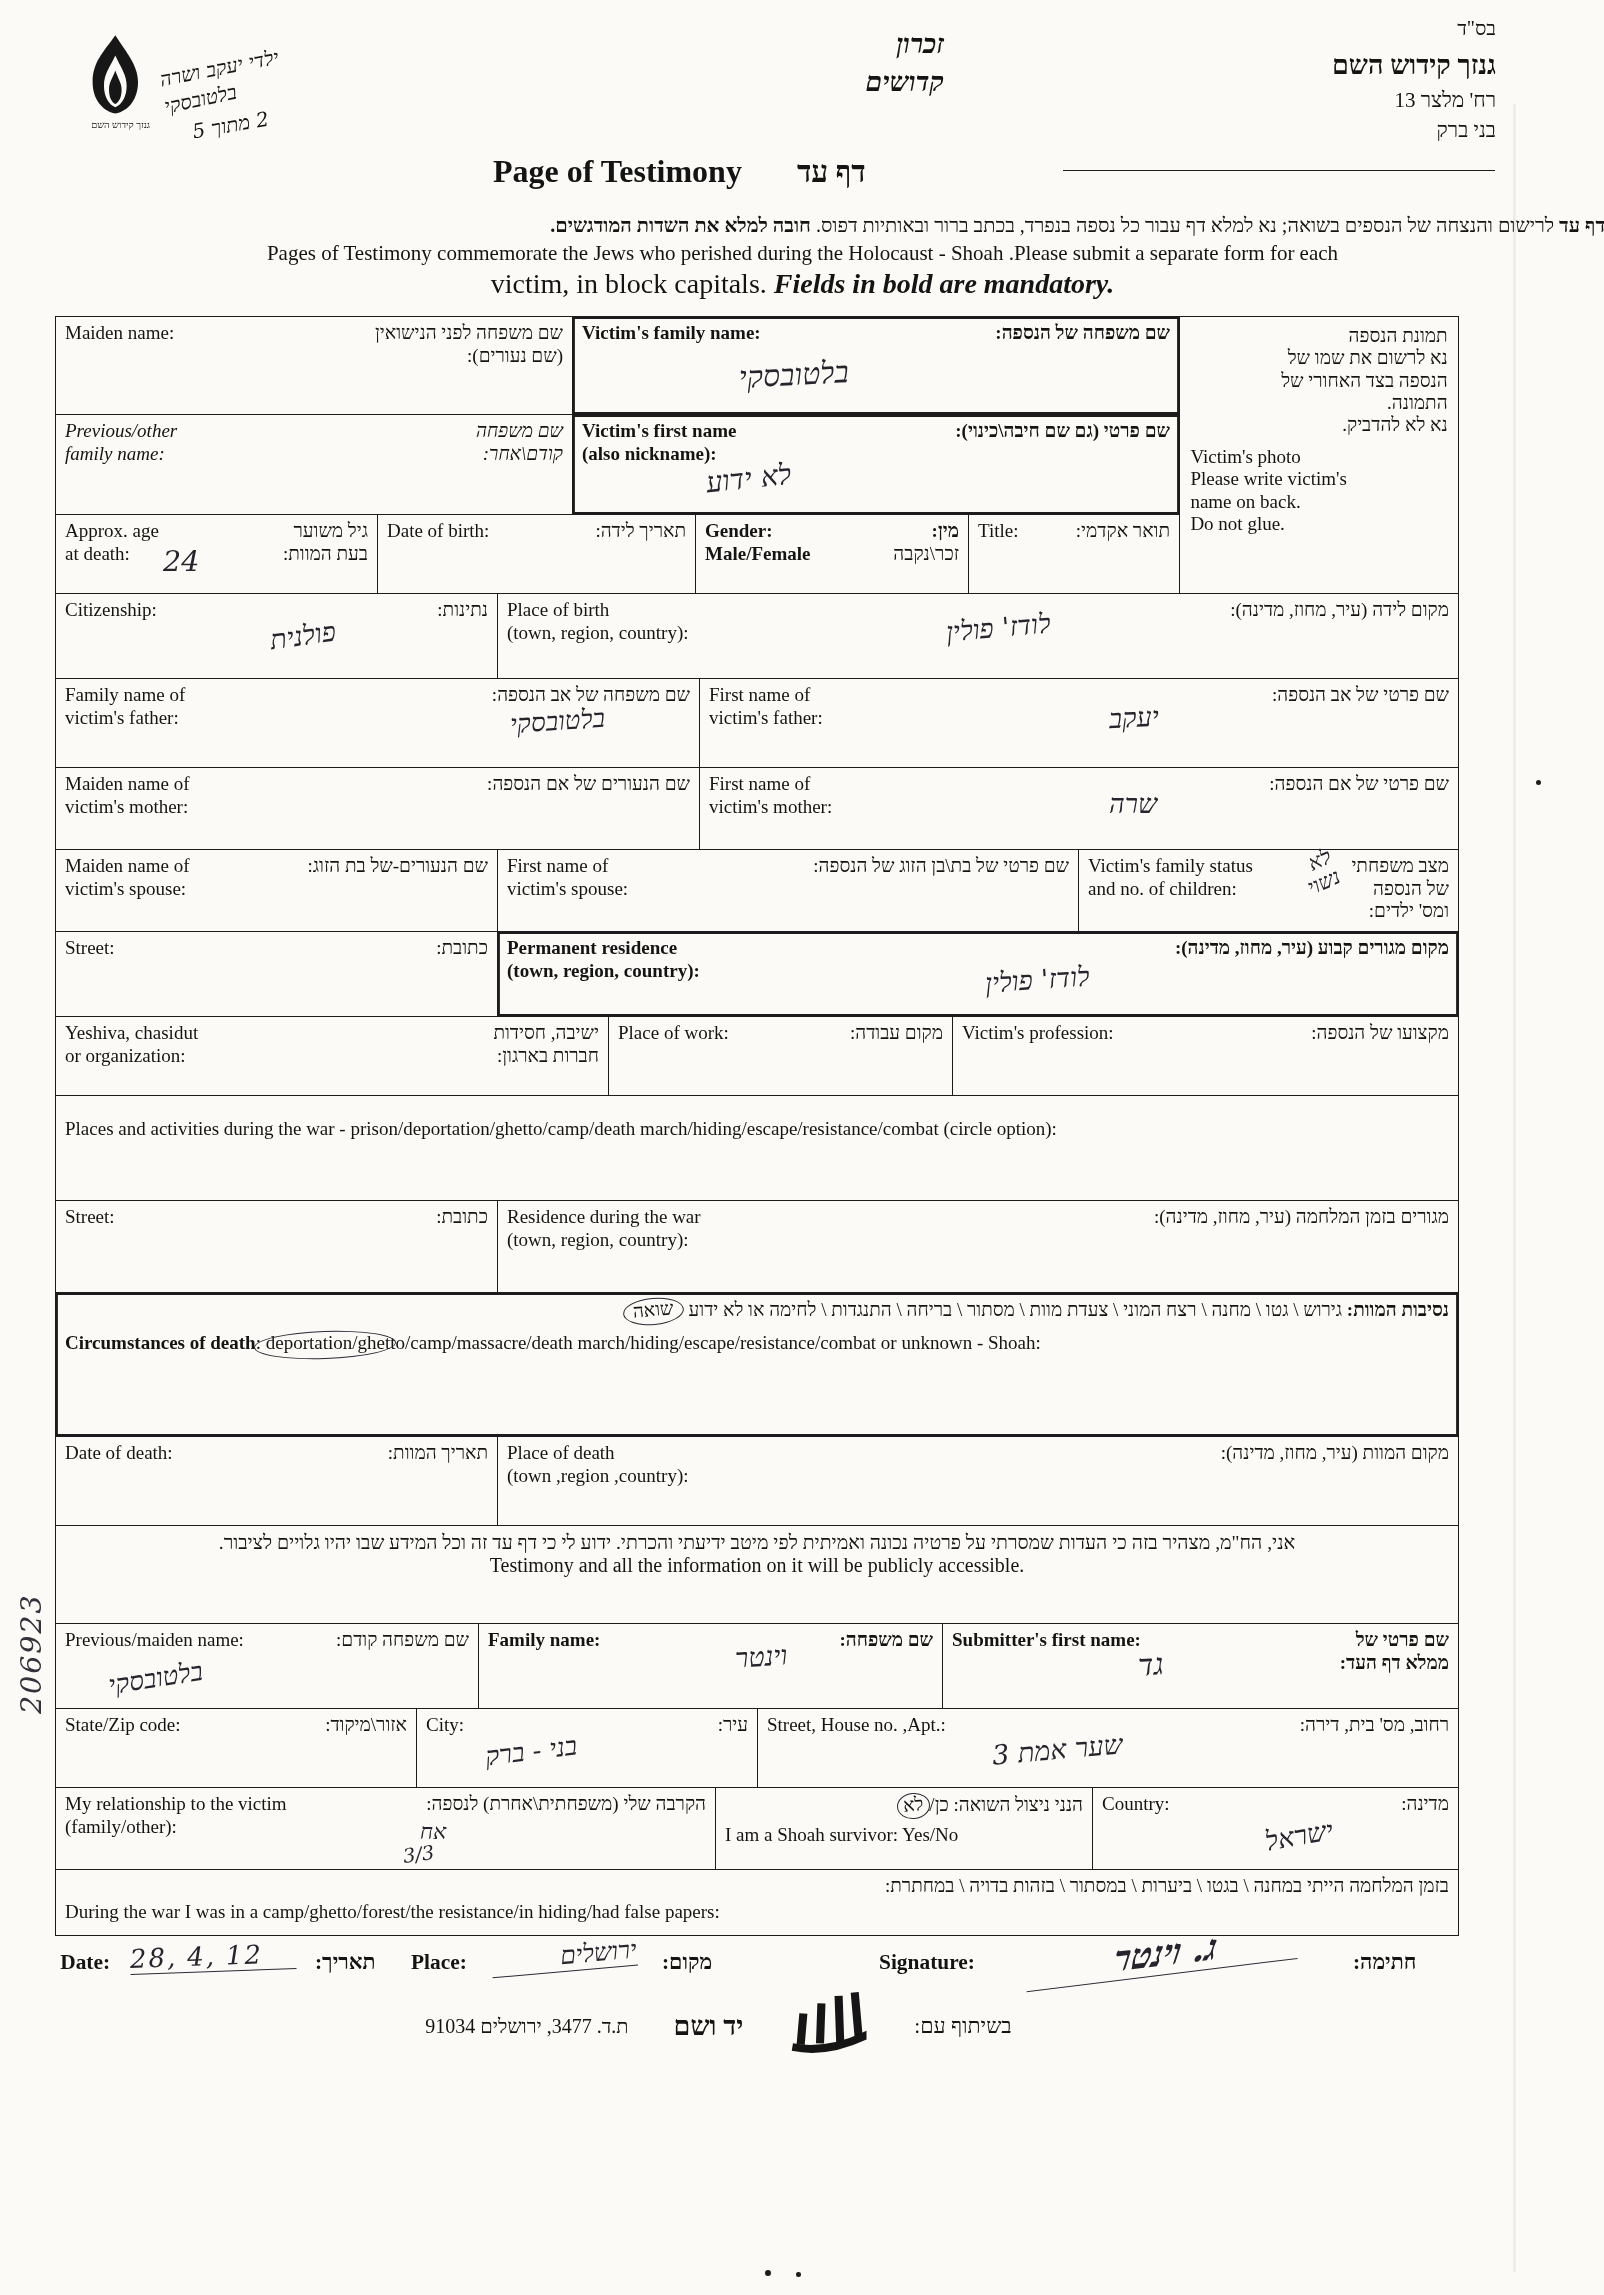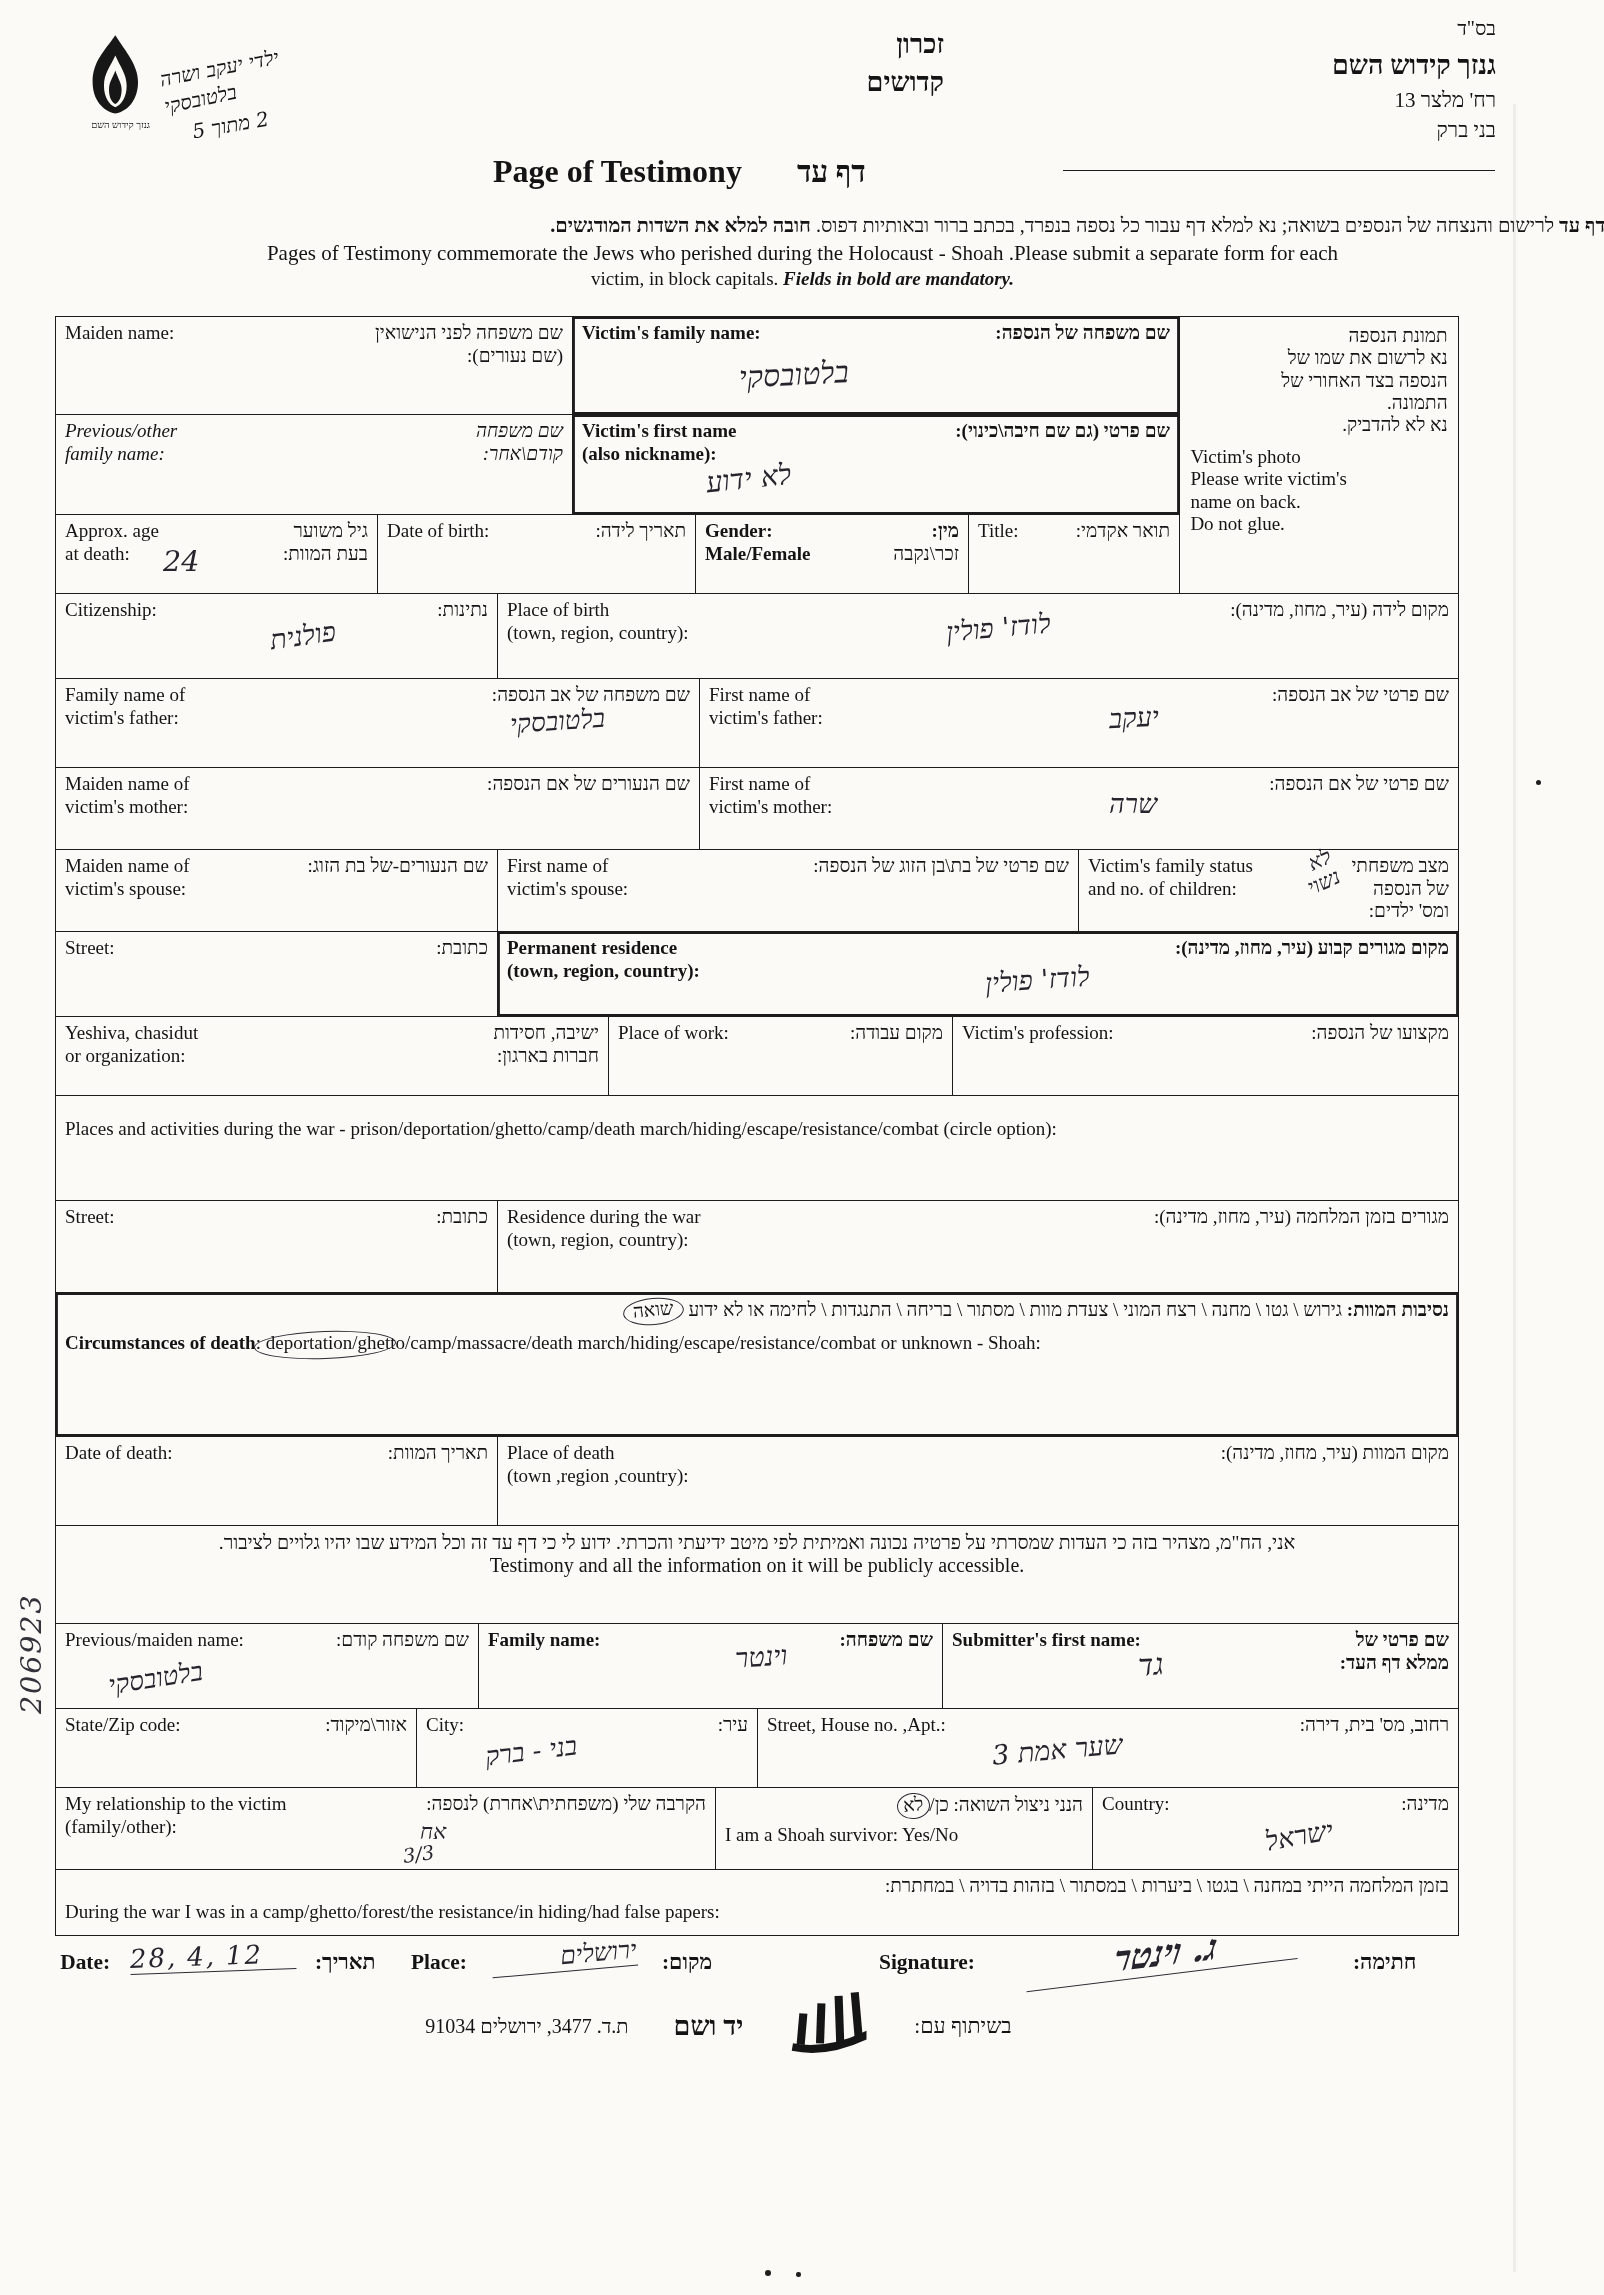--- a/index.html
+++ b/index.html
@@ -39,21 +39,21 @@
   <div class="speck" style="left:1536px;top:780px;width:5.2px;height:5.2px;"></div>
 
   <div style="position:absolute;right:109px;top:17px;text-align:right;">
     <div class="he" style="font-size:20px;">בס"ד</div>
     <div class="he b" style="font-size:27px;margin-top:9px;">גנזך קידוש השם</div>
     <div class="he" style="font-size:21px;margin-top:6.5px;">רח' מלצר 13</div>
     <div class="he" style="font-size:21px;margin-top:5.2px;">בני ברק</div>
   </div>
   <div style="position:absolute;right:110px;top:170px;width:432px;border-top:1.3px solid #1c1c1c;"></div>
 
-  <div style="position:absolute;left:821px;top:28.6px;width:123px;text-align:center;">
+  <div style="position:absolute;left:821px;top:28.6px;width:123px;text-align:center;font-style:italic;">
     <div class="he b" style="font-size:27px;">זכרון</div>
     <div class="he b" style="font-size:27px;margin-top:6.5px;">קדושים</div>
   </div>
   <div style="position:absolute;left:493px;top:153px;display:flex;gap:55px;align-items:baseline;">
     <span class="b" style="font-size:32px;">Page of Testimony</span>
     <span class="he b" style="font-size:30px;">דף עד</span>
   </div>
 
   <div style="position:absolute;left:79px;top:34px;width:71px;text-align:center;">
     <svg width="60" height="82" viewBox="0 0 95 130">
@@ -65,21 +65,21 @@
   </div>
   <div class="pencil he" style="left:159px;top:57px;font-size:20px;transform:rotate(-11deg);position:absolute;">ילדי יעקב ושרה</div>
   <div class="pencil he" style="left:164px;top:88px;font-size:20px;transform:rotate(-12deg);position:absolute;">בלטובסקי</div>
   <div class="pencil he" style="left:192px;top:114px;font-size:20px;transform:rotate(-10deg);position:absolute;">2 מתוך 5</div>
 
   <div class="hw" style="left:14.3px;top:1714px;font-size:28.6px;letter-spacing:1.9px;transform:rotate(-90deg);transform-origin:0 0;color:#33313a;">206923</div>
 
   <div style="position:absolute;left:0;top:214px;width:1605px;text-align:center;">
     <div class="he" style="font-size:20px;white-space:normal;"><span class="b">דף עד</span><span> לרישום והנצחה של הנספים בשואה; נא למלא דף עבור כל נספה בנפרד, בכתב ברור ובאותיות דפוס. </span><span class="b">חובה למלא את השדות המודגשים.</span></div>
     <div style="font-size:21px;margin-top:3.9px;">Pages of Testimony commemorate the Jews who perished during the Holocaust - Shoah .Please submit a separate form for each</div>
-    <div style="font-size:19px;margin-top:1.3px;"><span>victim, in block capitals. </span><span class="b" style="font-style:italic;">Fields in bold are mandatory.</span></div>
+    <div style="font-size:28px;margin-top:1.3px;"><span>victim, in block capitals. </span><span class="b" style="font-style:italic;">Fields in bold are mandatory.</span></div>
   </div>
 
   <div class="form">
 
     <div style="display:flex;">
       <div style="flex:1 1 auto;">
         <div class="r" style="height:97px;justify-content:flex-end;">
           <div class="c" style="width:516px;">
             <span class="en">Maiden name:</span>
             <span class="he" style="max-width:195px;">שם משפחה לפני הנישואין

